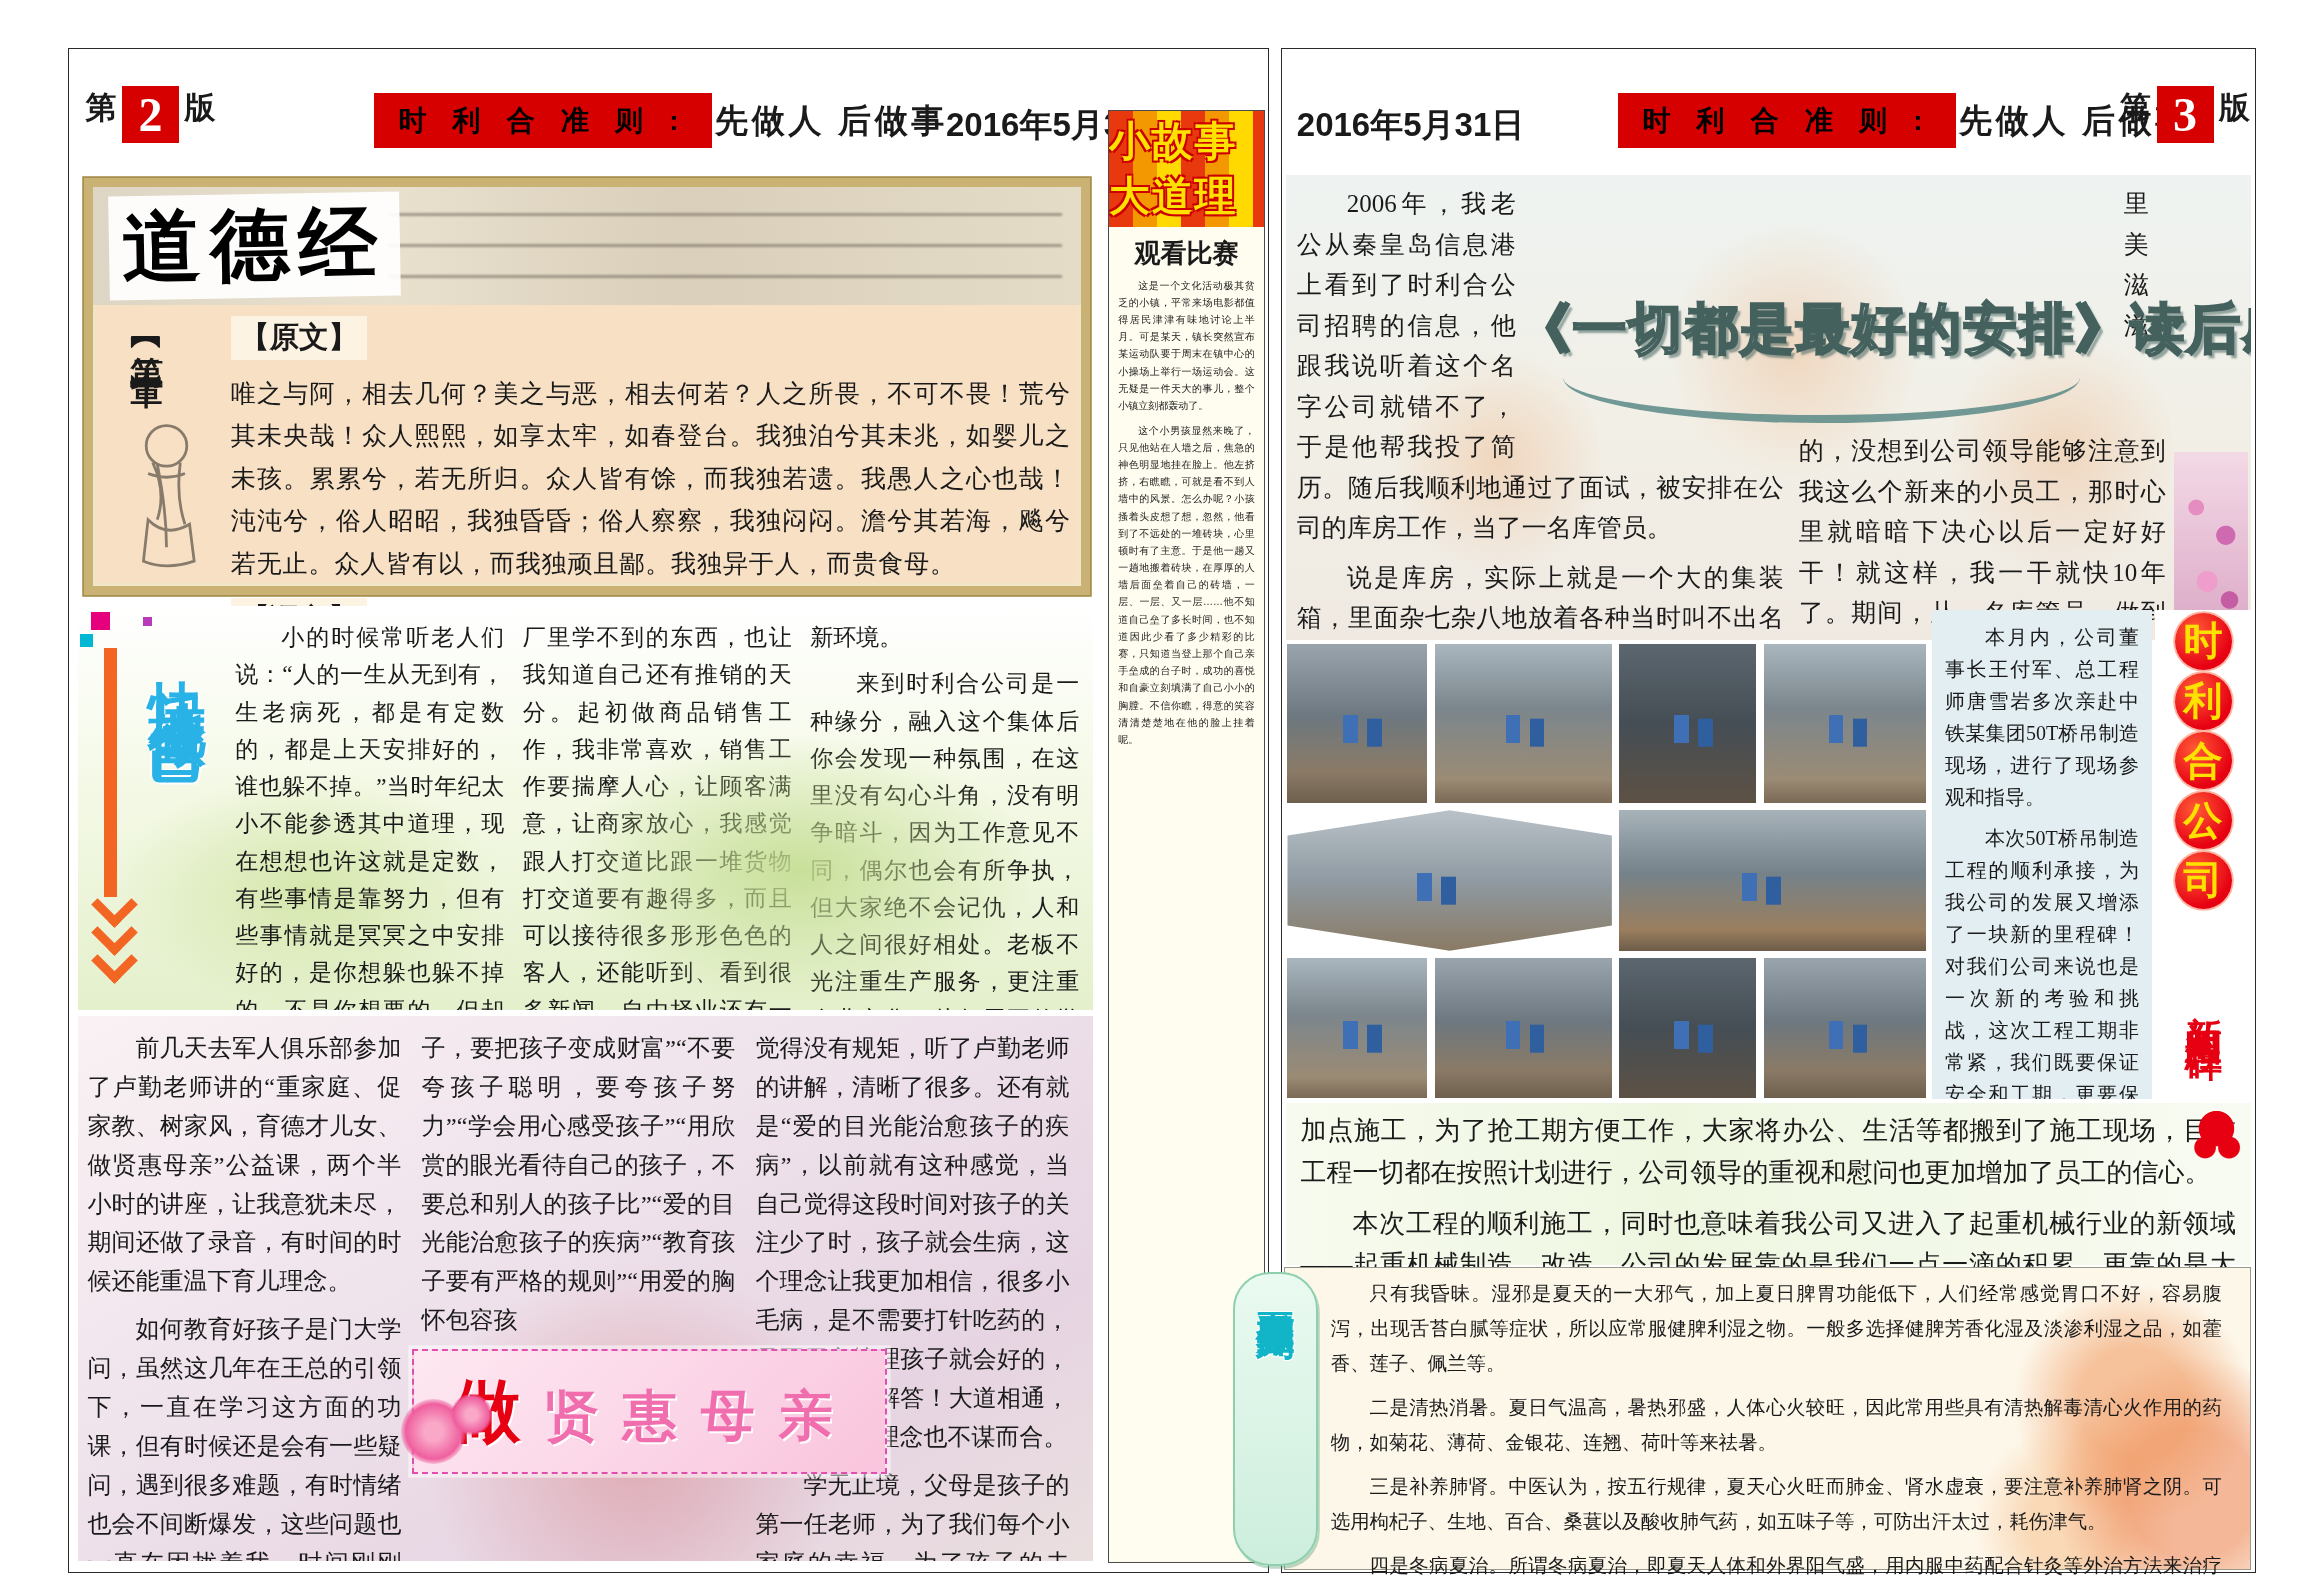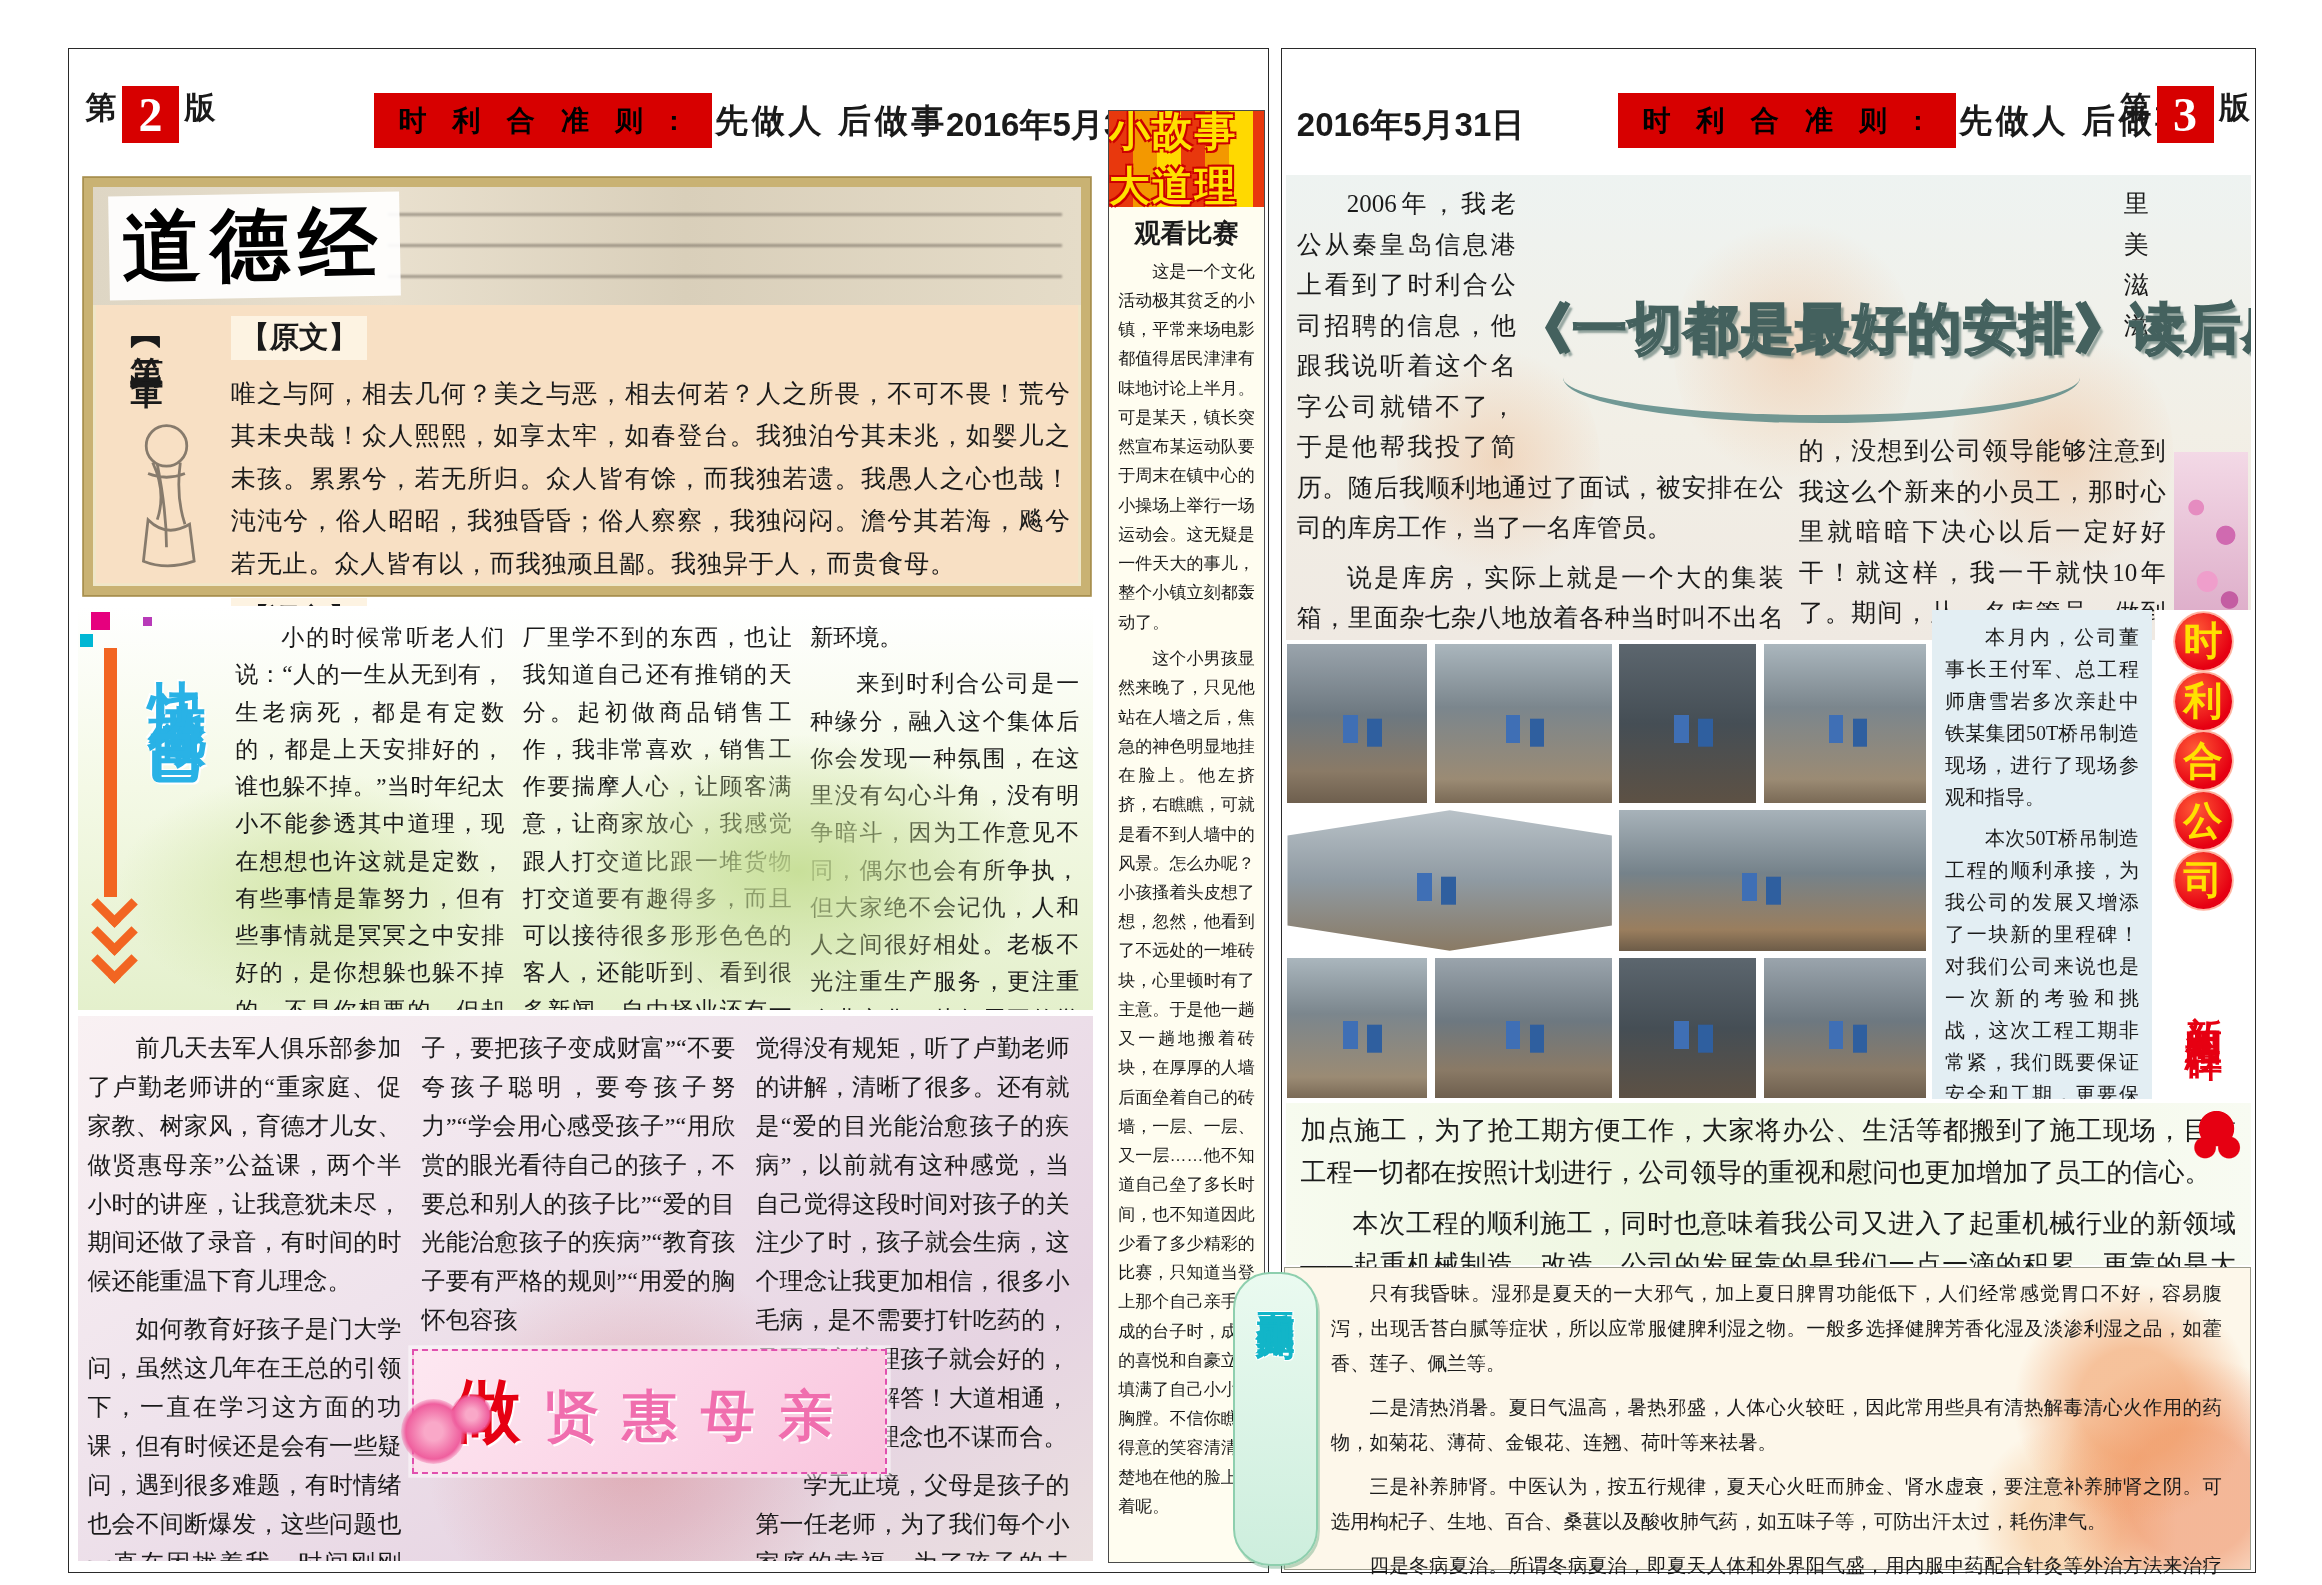--- a/index.html
+++ b/index.html
@@ -46,26 +46,26 @@
   .parenting{background:linear-gradient(150deg,#f9f1f3 0%,#efe3ec 40%,#e6d4e2 75%,#eadfdf 100%);}
   .parenting::before{content:"";position:absolute;left:34%;top:45%;width:425px;height:388px;
       background:radial-gradient(ellipse,rgba(200,60,60,.28),transparent 70%);}
   .ptitle-box{border:2.8px dashed #e14fae;background:linear-gradient(135deg,#fde8f1,#fbd3e6 60%,#f9c4dd);
       position:relative;z-index:3;box-shadow:0 0 0 3.7px rgba(255,255,255,.5);}
   .ptitle-red{font:bold 68px "Liberation Serif",serif;color:#e60012;text-shadow:1.8px 1.8px 0 #fff;}
   .ptitle-pink{font:bold 54px "Liberation Serif",serif;color:#f06eae;letter-spacing:24px;text-shadow:1.8px 1.8px 0 #fff;}
   .flower{position:absolute;border-radius:50%;background:radial-gradient(circle,#f9a8c8 20%,#ef5f9e 60%,transparent 75%);}
   
   .story{border:1.8px solid #4a4a4a;background:#fffdf0;overflow:hidden;font-family:"Liberation Sans","DejaVu Sans",sans-serif;}
-  .story-head{height:96px;background:repeating-linear-gradient(90deg,#e8380d 0 24px,#f39800 24px 48px,#ffd900 48px 72px);
+  .story-head{height:116px;background:repeating-linear-gradient(90deg,#e8380d 0 24px,#f39800 24px 48px,#ffd900 48px 72px);
       display:flex;align-items:center;justify-content:flex-start;}
   .story-head span{font:bold 41px "Liberation Sans",sans-serif;color:#ffe100;
       text-shadow:1.8px 1.8px 0 #c00,-1.8px -1.8px 0 #c00,1.8px -1.8px 0 #c00,-1.8px 1.8px 0 #c00;letter-spacing:1.8px;}
   .story-sub{font:bold 26px "Liberation Sans",sans-serif;text-align:center;margin:9.2px 0 5.5px;}
-  .story p{font-size:17px;line-height:1.72;margin:0 0 7.4px;}
+  .story p{font-size:10px;line-height:1.72;margin:0 0 7.4px;}
   
   .reading{background:linear-gradient(180deg,#eef3f1 0%,#f2efe6 55%,#efe9e2 100%);overflow:hidden;}
   .reading .fig{position:absolute;border-radius:50%;background:radial-gradient(circle,rgba(238,190,150,.5),transparent 70%);}
   .rtitle{font:bold 54px "Liberation Sans",sans-serif;color:#fff;letter-spacing:1.8px;white-space:nowrap;
       -webkit-text-stroke:2.3px #44615e;text-shadow:3.7px 3.7px 1.8px rgba(70,100,95,.55);}
   .swoosh{position:absolute;width:517px;height:83px;border:0;border-bottom:8.3px solid #5b8a87;border-radius:50%;opacity:.85;}
   .rcol{font-size:25px;line-height:1.62;}
   .spacerR{float:right;width:268px;height:247px;}
   .spacerL{float:left;width:325px;height:247px;}
   .flowers{background:radial-gradient(circle at 30% 30%,#e58cc0 7.4px,transparent 8.3px),

